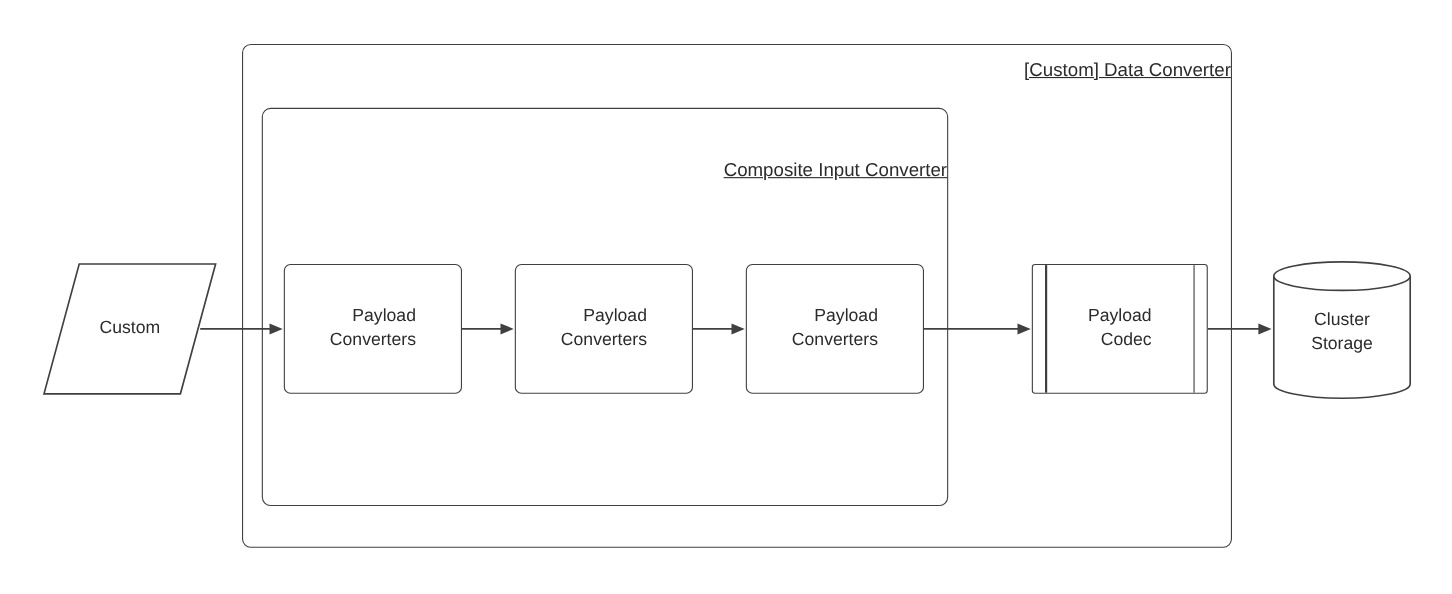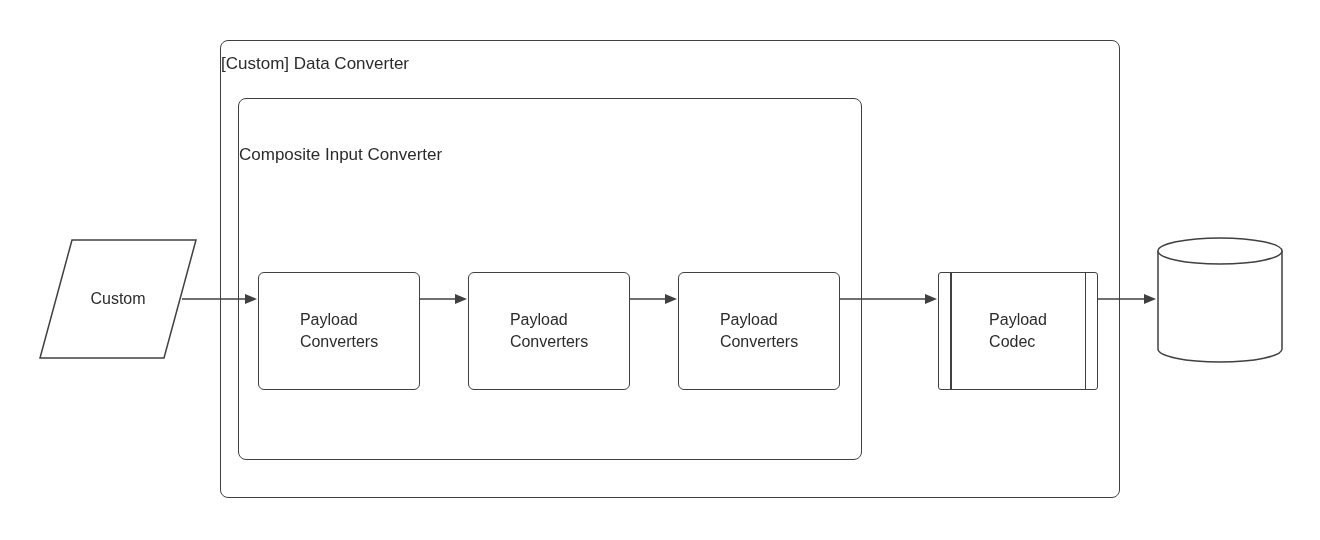--- a/index.html
+++ b/index.html
@@ -25,35 +25,35 @@
   .container {
     position: absolute;
     border: 1.5px solid #404040;
     border-radius: 8px;
     background: transparent;
     z-index: 1;
   }
   .container .title {
     position: absolute;
     left: 0; right: 0;
-    text-align: left;
+    text-align: right;
     font-size: 17px;
     color: #2b2b2b;
+    text-decoration: underline;
   }
   .node {
     position: absolute;
     display: flex;
     align-items: center;
     justify-content: center;
-    text-align: left;
+    text-align: right;
     font-size: 16px;
     line-height: 1.35;
     white-space: pre-line;
     z-index: 3;
-    margin-top: 32px;
   }
   .rect {
     border: 1.5px solid #404040;
     border-radius: 6px;
     background: #ffffff;
   }
   .codec { border-radius: 3px; }
   .codec-bar {
     position: absolute;
     top: 0; bottom: 0;
@@ -134,14 +134,16 @@
 
   <div class="node rect codec" style="left:938px; top:240px; width:160px; height:118px;">
     <div class="codec-bar left"></div>
     <div class="codec-bar right"></div>
     <span>Payload
 Codec</span>
   </div>
 
   <div class="overlay-label" style="left:56px; top:240px; width:124px; height:118px;">Custom</div>
 
+  <div class="overlay-label" style="left:1158px; top:250px; width:124px; height:104px;">Cluster
+Storage</div>
 
 </div>
 
 </body></html>

